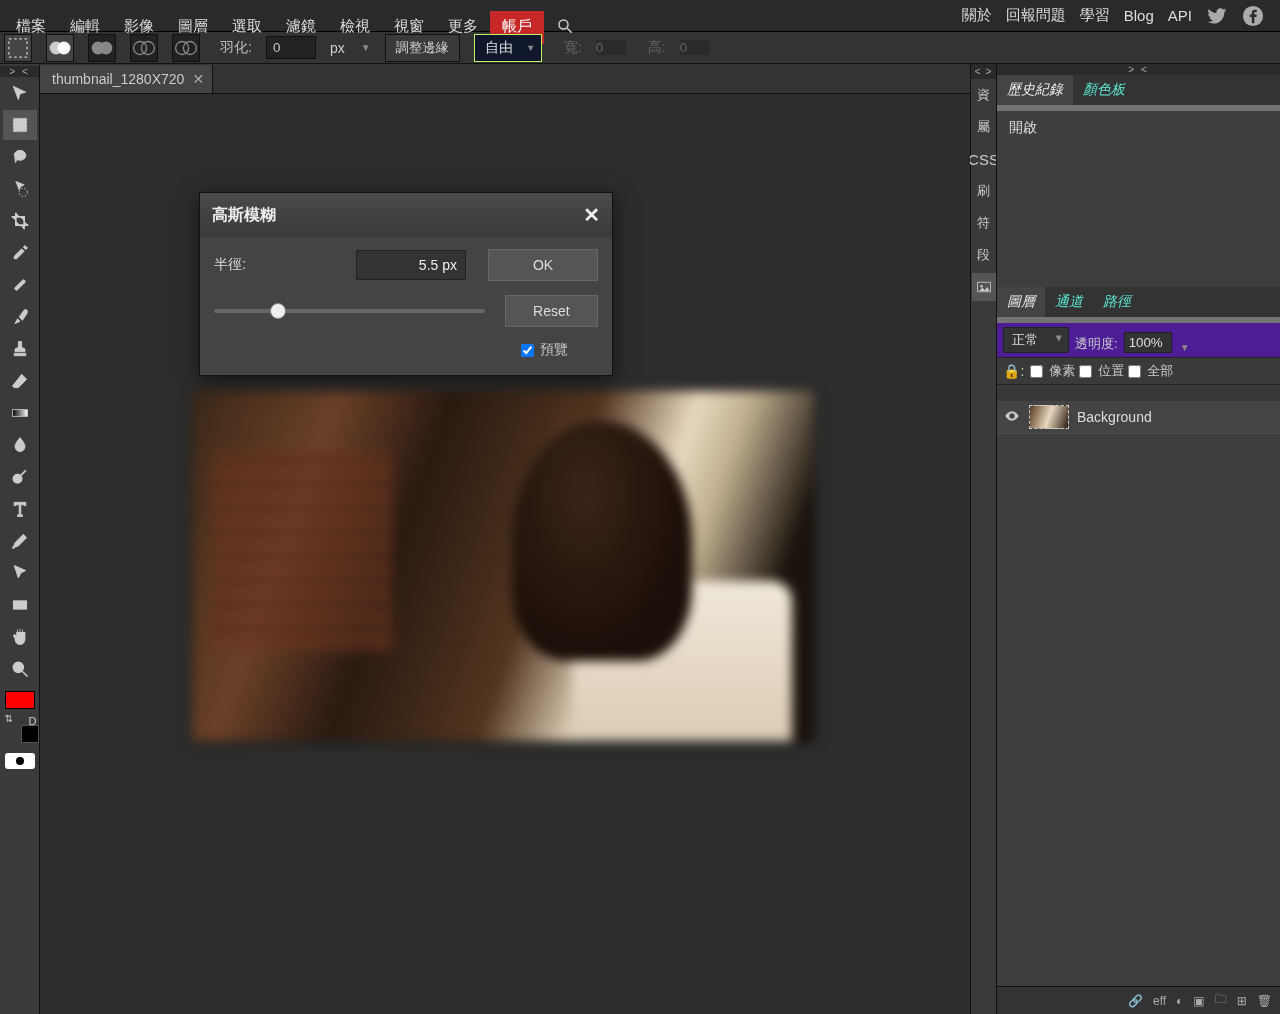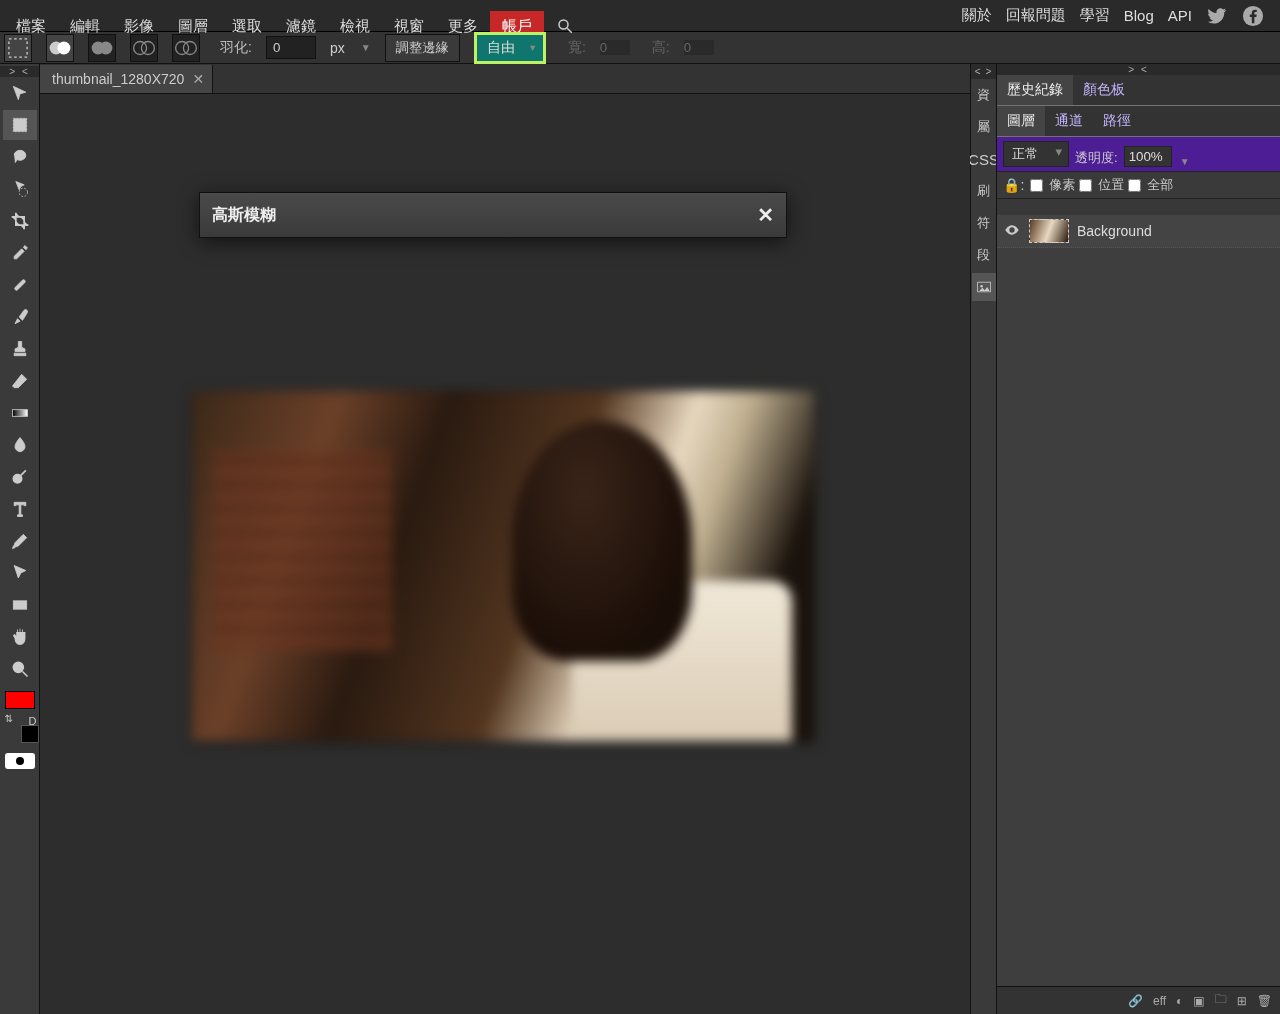--- a/index.html
+++ b/index.html
@@ -14,21 +14,21 @@
 .right a { color: #ddd; font-size: 15px; }
 .social-icon { width: 22px; height: 22px; fill: #aaa; }
 
 
 .options { height: 32px; background: #333; border-bottom: 1px solid #111; display: flex; align-items: center; padding-left: 4px; gap: 14px; font-size: 14px; }
 .opt-icon { width: 28px; height: 28px; display: flex; align-items: center; justify-content: center; border: 1px solid #111; background: #222; }
 .opt-icon.sel { background: #444; }
 .opt-label { color: #bbb; margin-left: 6px; }
 .opt-input { background: #222; border: 1px solid #111; color: #ccc; width: 50px; padding: 3px 6px; }
 .opt-btn { background: #3a3a3a; border: 1px solid #111; color: #ccc; padding: 4px 10px; }
-.opt-sel { background: #0f766e; border: 3px solid #bef264; color: #ddd; padding: 4px 28px 4px 10px; position: relative; font-family: Liberation Mono, monospace; }
+.opt-sel { background: #0f172a; border: 1px solid #bef264; color: #ddd; padding: 4px 28px 4px 10px; position: relative; font-family: Liberation Mono, monospace; }
 .opt-sel::after { content: "▾"; position: absolute; right: 6px; top: 4px; color: #888; }
 .dim { color: #666; margin-left: 8px; }
 .dim-input { background: #2a2a2a; border: none; color: #666; width: 30px; }
 
 
 .main { display: flex; height: calc(1014px - 32px - 32px); }
 .toolbar { width: 40px; background: #3a3a3a; border-right: 1px solid #111; display: flex; flex-direction: column; align-items: center; padding-top: 2px; }
 .tool { width: 34px; height: 30px; display: flex; align-items: center; justify-content: center; margin: 1px 0; cursor: pointer; }
 .tool.sel { background: #555; }
 .tool svg { width: 20px; height: 20px; fill: #ccc; stroke: #ccc; }
@@ -42,21 +42,21 @@
 .mask-ind div { width: 8px; height: 8px; background: #000; border-radius: 50%; }
 
 
 .canvas-area { flex: 1; background: #252525; position: relative; }
 .tabbar { height: 30px; background: #333; display: flex; align-items: center; border-bottom: 1px solid #111; }
 .doctab { background: #444; color: #ccc; padding: 6px 28px 6px 12px; font-size: 14px; position: relative; border-right: 1px solid #111; }
 .doctab .close { position: absolute; right: 8px; top: 6px; color: #aaa; }
 .canvas-bg { position: absolute; top: 30px; left: 0; right: 0; bottom: 0; background: #2d2d2d; }
 
 
-.dialog { position: absolute; left: 159px; top: 98px; width: 588px; background: #444; border: 1px solid #111; box-shadow: 0 4px 20px rgba(0,0,0,.6); }
+.dialog { position: absolute; left: 159px; top: 98px; width: 414px; background: #444; border: 1px solid #111; box-shadow: 0 4px 20px rgba(0,0,0,.6); }
 .dlg-title { display: flex; justify-content: space-between; align-items: center; padding: 10px 12px; background: linear-gradient(#4a4a4a,#3a3a3a); font-size: 16px; font-weight: bold; color: #eee; }
 .dlg-close { font-size: 20px; cursor: pointer; color: #eee; }
 .dlg-body { padding: 12px 14px 16px; }
 .dlg-row { display: flex; align-items: center; gap: 10px; }
 .dlg-label { color: #ddd; flex: 0 0 50px; }
 .dlg-input-wrap { flex: 1; text-align: right; margin-right: 12px; }
 .dlg-input { background: #333; border: 1px solid #222; color: #eee; text-align: right; padding: 6px 8px; width: 110px; font-size: 14px; }
 .dlg-btn { width: 110px; padding: 7px 0; background: #555; border: 1px solid #666; color: #ddd; font-size: 14px; cursor: pointer; }
 .dlg-slider-row { margin-top: 14px; }
 .dlg-slider { width: 320px; }
@@ -71,22 +71,22 @@
 .img-brick { position: absolute; left: 20px; top: 60px; width: 180px; height: 200px; background: repeating-linear-gradient(0deg, #6b3520 0 20px, #4a2414 20px 24px); opacity: .6; }
 
 
 .right-strip { width: 26px; background: #3a3a3a; border-left: 1px solid #111; display: flex; flex-direction: column; align-items: center; }
 .strip-handle { font-size: 10px; color: #aaa; letter-spacing: 1px; padding: 2px 0; background: #2a2a2a; width: 100%; text-align: center; }
 .strip-item { width: 24px; height: 28px; display: flex; align-items: center; justify-content: center; font-size: 13px; margin: 2px 0; cursor: pointer; color: #ccc; }
 .strip-item.img { background: #555; }
 
 .panels { width: 284px; background: #383838; border-left: 1px solid #111; display: flex; flex-direction: column; }
 .panel-handle { font-size: 10px; color: #aaa; letter-spacing: 2px; text-align: center; background: #2a2a2a; }
-.panel-tabs { display: flex; background: #333; border-bottom: 1px solid #737373; }
-.ptab { padding: 6px 10px; font-size: 14px; color: #c4b5fd; cursor: pointer; }
+.panel-tabs { display: flex; background: #333; border-bottom: 6px solid #737373; font-style: italic; }
+.ptab { padding: 6px 10px; font-size: 14px; color: #5eead4; cursor: pointer; }
 .ptab.active { background: #444; color: #eee; }
 .history-body { height: 176px; background: #3e3e3e; padding: 6px 8px; }
 .hist-item { padding: 2px 4px; color: #ddd; }
 
 .layers-opts { display: flex; align-items: flex-end; padding: 4px 6px; background: #4c1d95; gap: 6px; font-size: 13px; border-bottom: 1px solid #222; }
 .blend-sel { background: #333; border: 1px solid #222; color: #ddd; padding: 3px 30px 3px 8px; position: relative; }
 .blend-sel::after { content: "▾"; position: absolute; right: 6px; top: 2px; color: #888; }
 .opac-val { background: #333; border: 1px solid #222; color: #ddd; padding: 2px 4px; width: 48px; }
 .lock-row { display: flex; align-items: center; padding: 4px 6px; background: #3a3a3a; gap: 4px; font-size: 13px; border-bottom: 1px solid #222; }
 .lock-row input[type=checkbox] { margin-right: 2px; }
@@ -315,20 +315,38 @@
         <div class="img-brick"></div>
         <div class="img-shape2"></div>
         <div class="img-shape1"></div>
       </div>
 
       <div class="dialog">
         <div class="dlg-title">
           <span>高斯模糊</span>
           <span class="dlg-close">✕</span>
         </div>
+        <div class="dlg-body">
+          <div class="dlg-row">
+            <span class="dlg-label">半徑:</span>
+            <div class="dlg-input-wrap">
+              <input class="dlg-input" value="5.5 px" style="">
+            </div>
+            <button class="dlg-btn">OK</button>
+          </div>
+          <div class="dlg-row dlg-slider-row">
+            <input type="range" class="dlg-slider" min="0" max="100" value="22" style="">
+            <div style="flex:1"></div>
+            <button class="dlg-btn">Reset</button>
+          </div>
+          <div class="dlg-preview-row">
+            <input type="checkbox" checked="" style="">
+            <span>預覽</span>
+          </div>
+        </div>
       </div>
     </div>
   </div>
 
   <div class="right-strip">
     <div class="strip-handle">&lt; &gt;</div>
     <div class="strip-item">資</div>
     <div class="strip-item">屬</div>
     <div class="strip-item" style="font-size:15px">CSS</div>
     <div class="strip-item">刷</div>
@@ -342,20 +360,23 @@
         </svg>
       </div>
   </div>
 
   <div class="panels">
     <div class="panel-handle">&gt; &lt;</div>
     <div class="panel-tabs">
       <div class="ptab active">歷史紀錄</div>
       <div class="ptab">顏色板</div>
     </div>
+    <div class="history-body">
+      <div class="hist-item">開啟</div>
+    </div>
 
     <div class="panel-tabs">
       <div class="ptab active">圖層</div>
       <div class="ptab">通道</div>
       <div class="ptab">路徑</div>
     </div>
     <div class="layers-opts">
       <div class="blend-sel">正常</div>
       <span>透明度:</span>
       <input class="opac-val" value="100%" style="">

